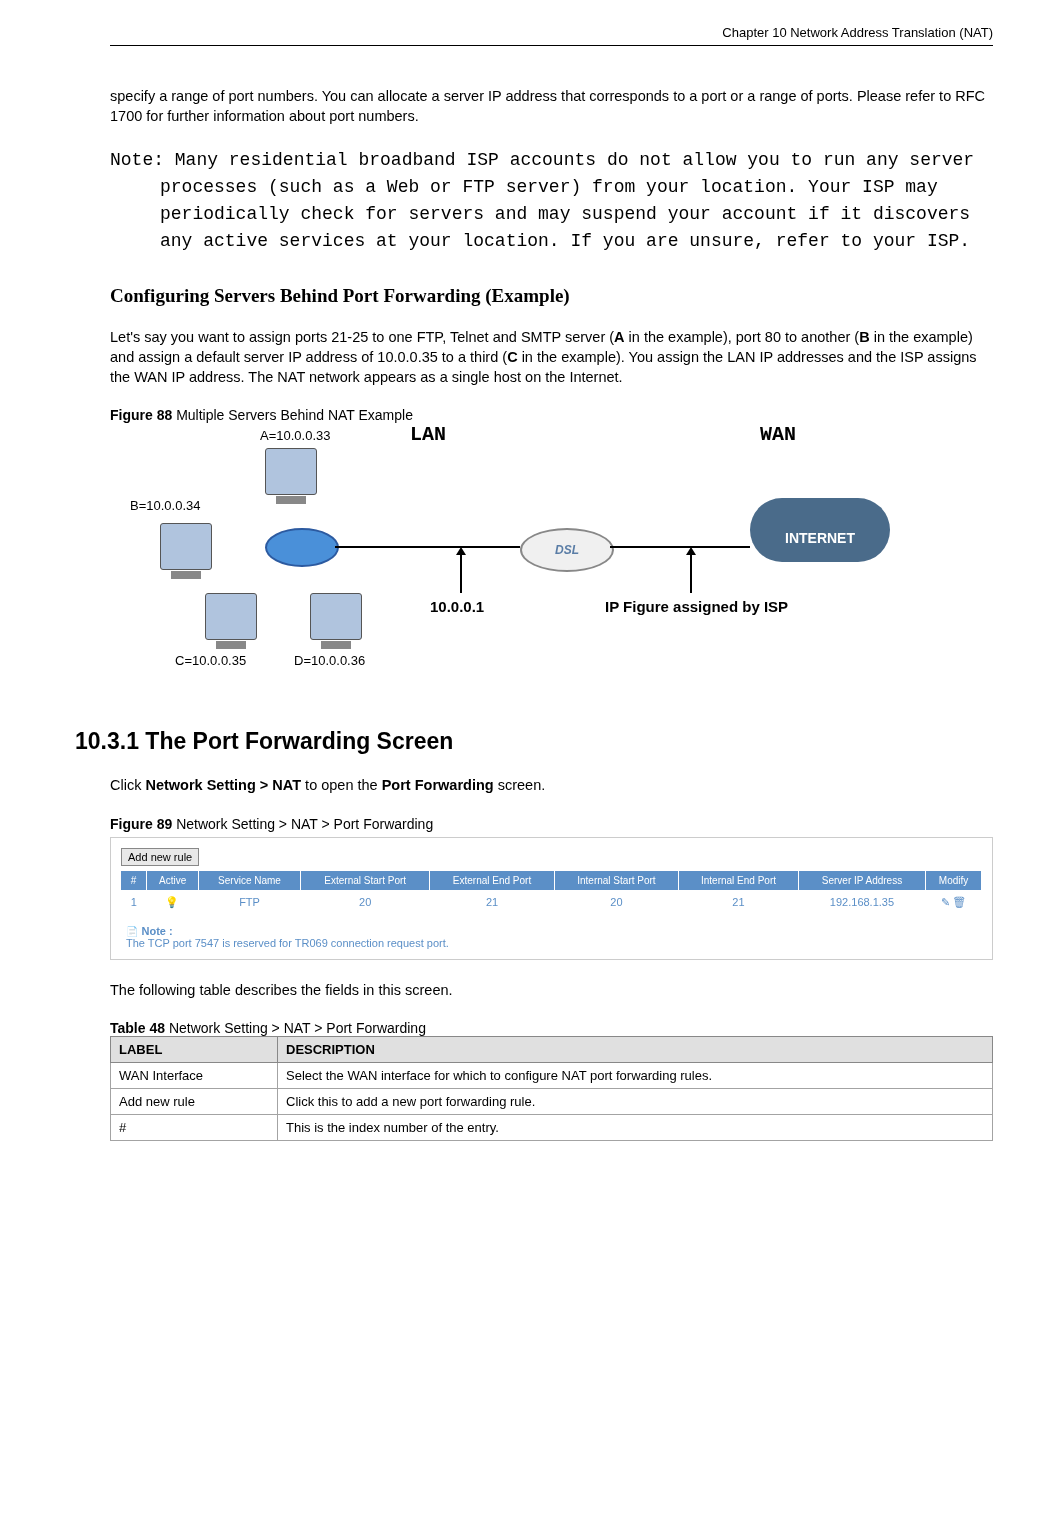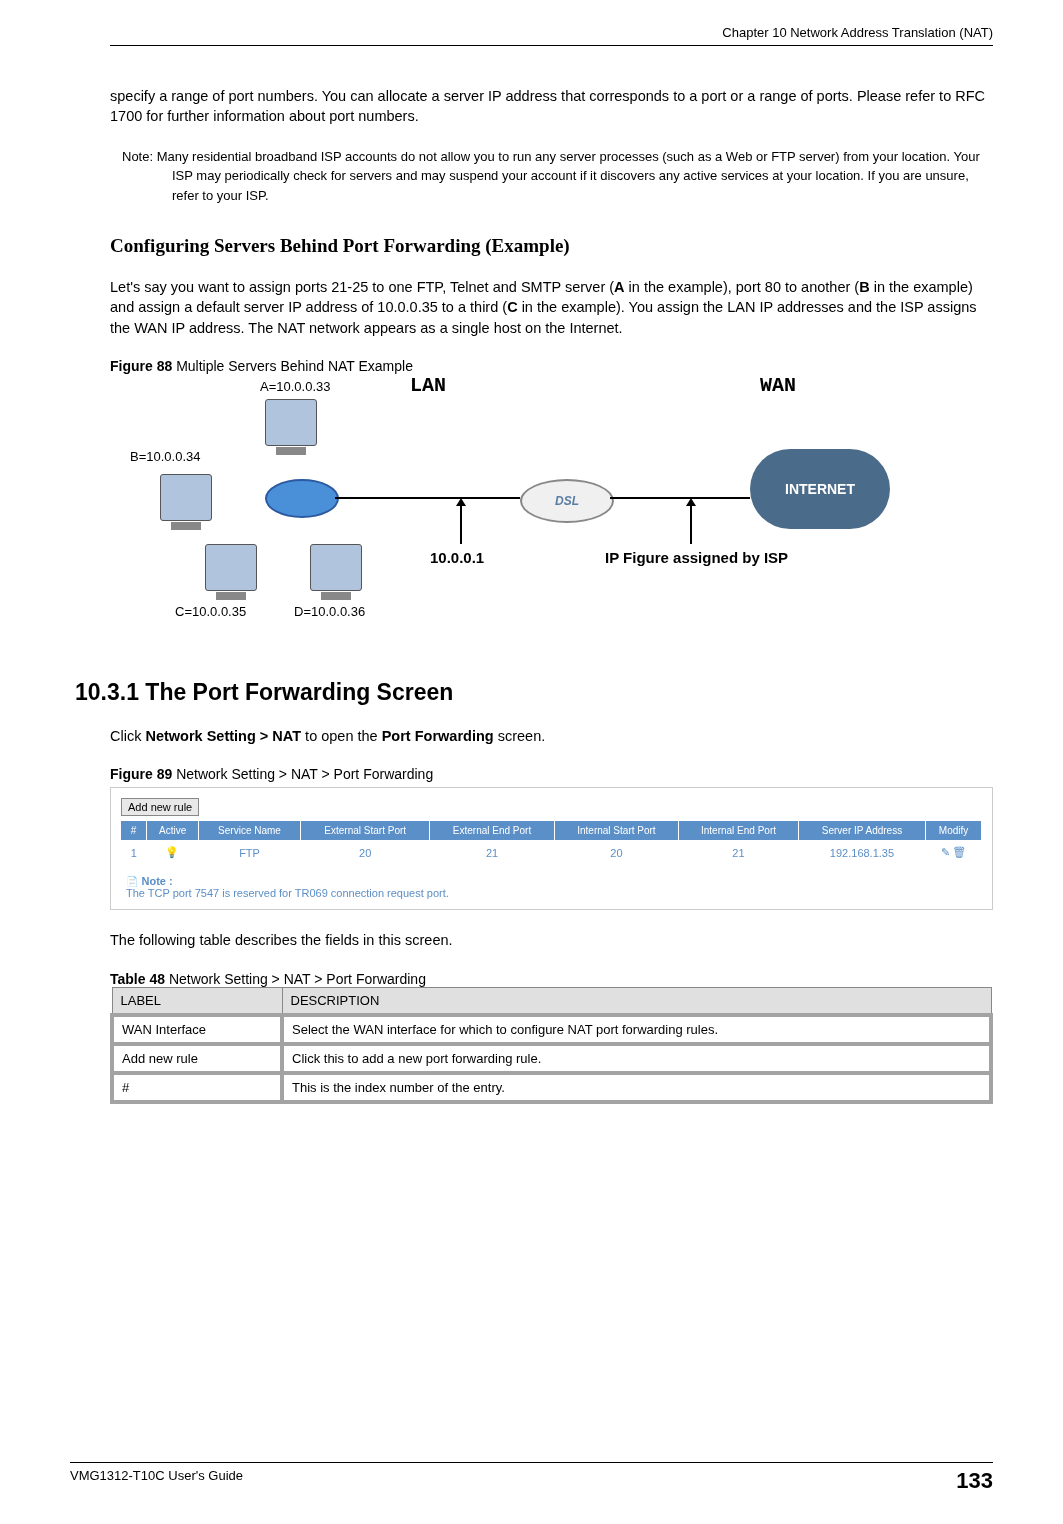--- a/index.html
+++ b/index.html
@@ -24,25 +24,26 @@
       text-align: right;
       font-size: 13px;
       margin-bottom: 5px;
     }
     .body-text {
       font-size: 14.5px;
       line-height: 1.4;
       margin: 20px 0;
     }
     .note-text {
-      font-size: 13px;
+      font-size: 18px;
       line-height: 1.5;
-      margin: 20px 0 20px 12px;
+      margin: 20px 0 20px 0;
       padding-left: 50px;
       text-indent: -50px;
+      font-family: Liberation Mono, monospace;
     }
     .h3 {
       font-size: 19px;
       font-weight: bold;
       font-family: Liberation Serif, serif;
       margin: 30px 0 15px 0;
     }
     .h2 {
       font-size: 23px;
       font-weight: bold;
@@ -118,21 +119,21 @@
       font-size: 12px;
       text-align: center;
       line-height: 40px;
       font-style: italic;
       color: #5a7da6;
       font-weight: bold;
     }
     .cloud {
       position: absolute;
       width: 140px;
-      height: 80px;
+      height: 64px;
       background: #4a6b8a;
       border-radius: 40px;
       color: #fff;
       text-align: center;
       line-height: 80px;
       font-size: 14px;
       font-weight: bold;
     }
     .line {
       position: absolute;
@@ -213,25 +214,25 @@
     .desc-table {
       border-collapse: collapse;
       width: 100%;
       font-size: 13px;
     }
     .desc-table th {
       background: #e0e0e0;
       text-align: left;
       padding: 5px 8px;
       border: 1px solid #888;
-      font-weight: normal;
+      font-weight: bold;
     }
     .desc-table td {
       padding: 5px 8px;
-      border: 4px solid #a3a3a3;
+      border: 1px solid #a3a3a3;
     }
     .desc-table td:first-child {
       width: 150px;
     }
     .footer {
       position: absolute;
       bottom: 30px;
       left: 70px;
       right: 70px;
     }
@@ -365,20 +366,13 @@
         <td>Add new rule</td>
         <td>Click this to add a new port forwarding rule.</td>
       </tr>
       <tr>
         <td>#</td>
         <td>This is the index number of the entry.</td>
       </tr>
     </tbody>
   </table>
 
-  <div class="footer">
-    <div class="footer-line"></div>
-    <div class="footer-content">
-      <span>VMG1312-T10C User's Guide</span>
-      <span class="page-num">133</span>
-    </div>
-  </div>
 </div>
 
 </body></html>

